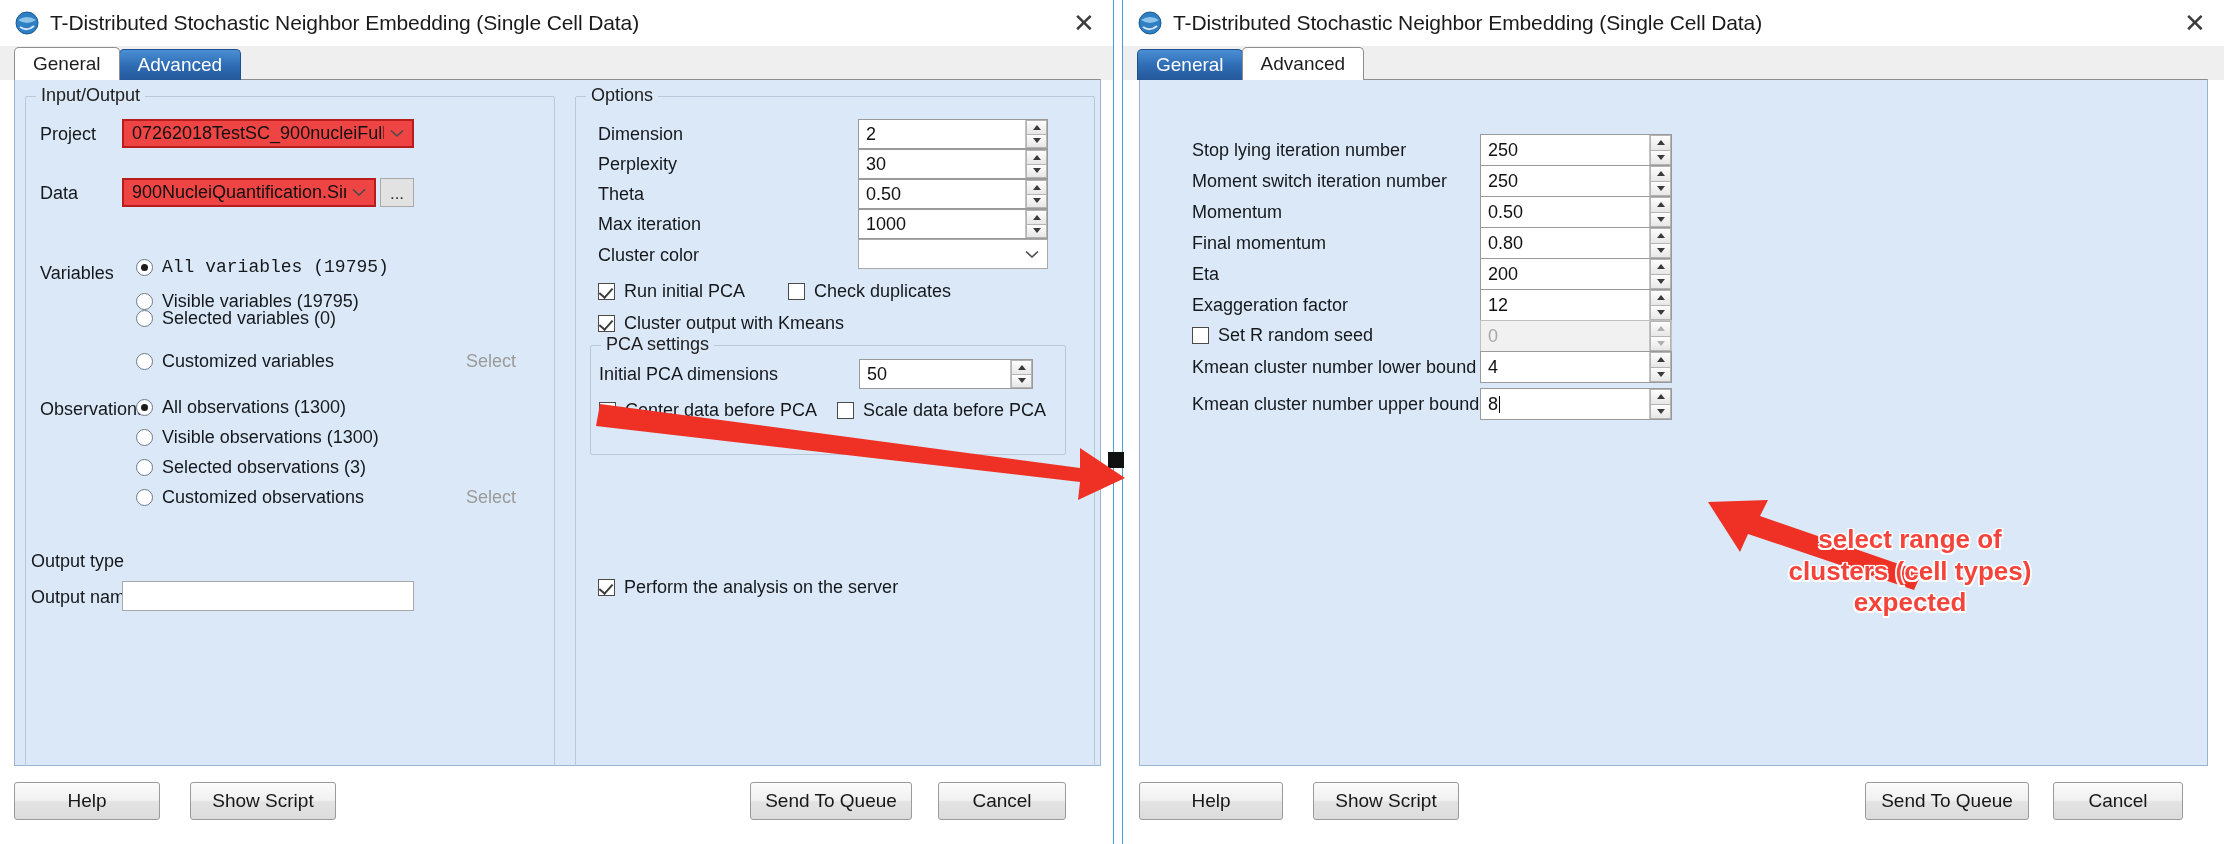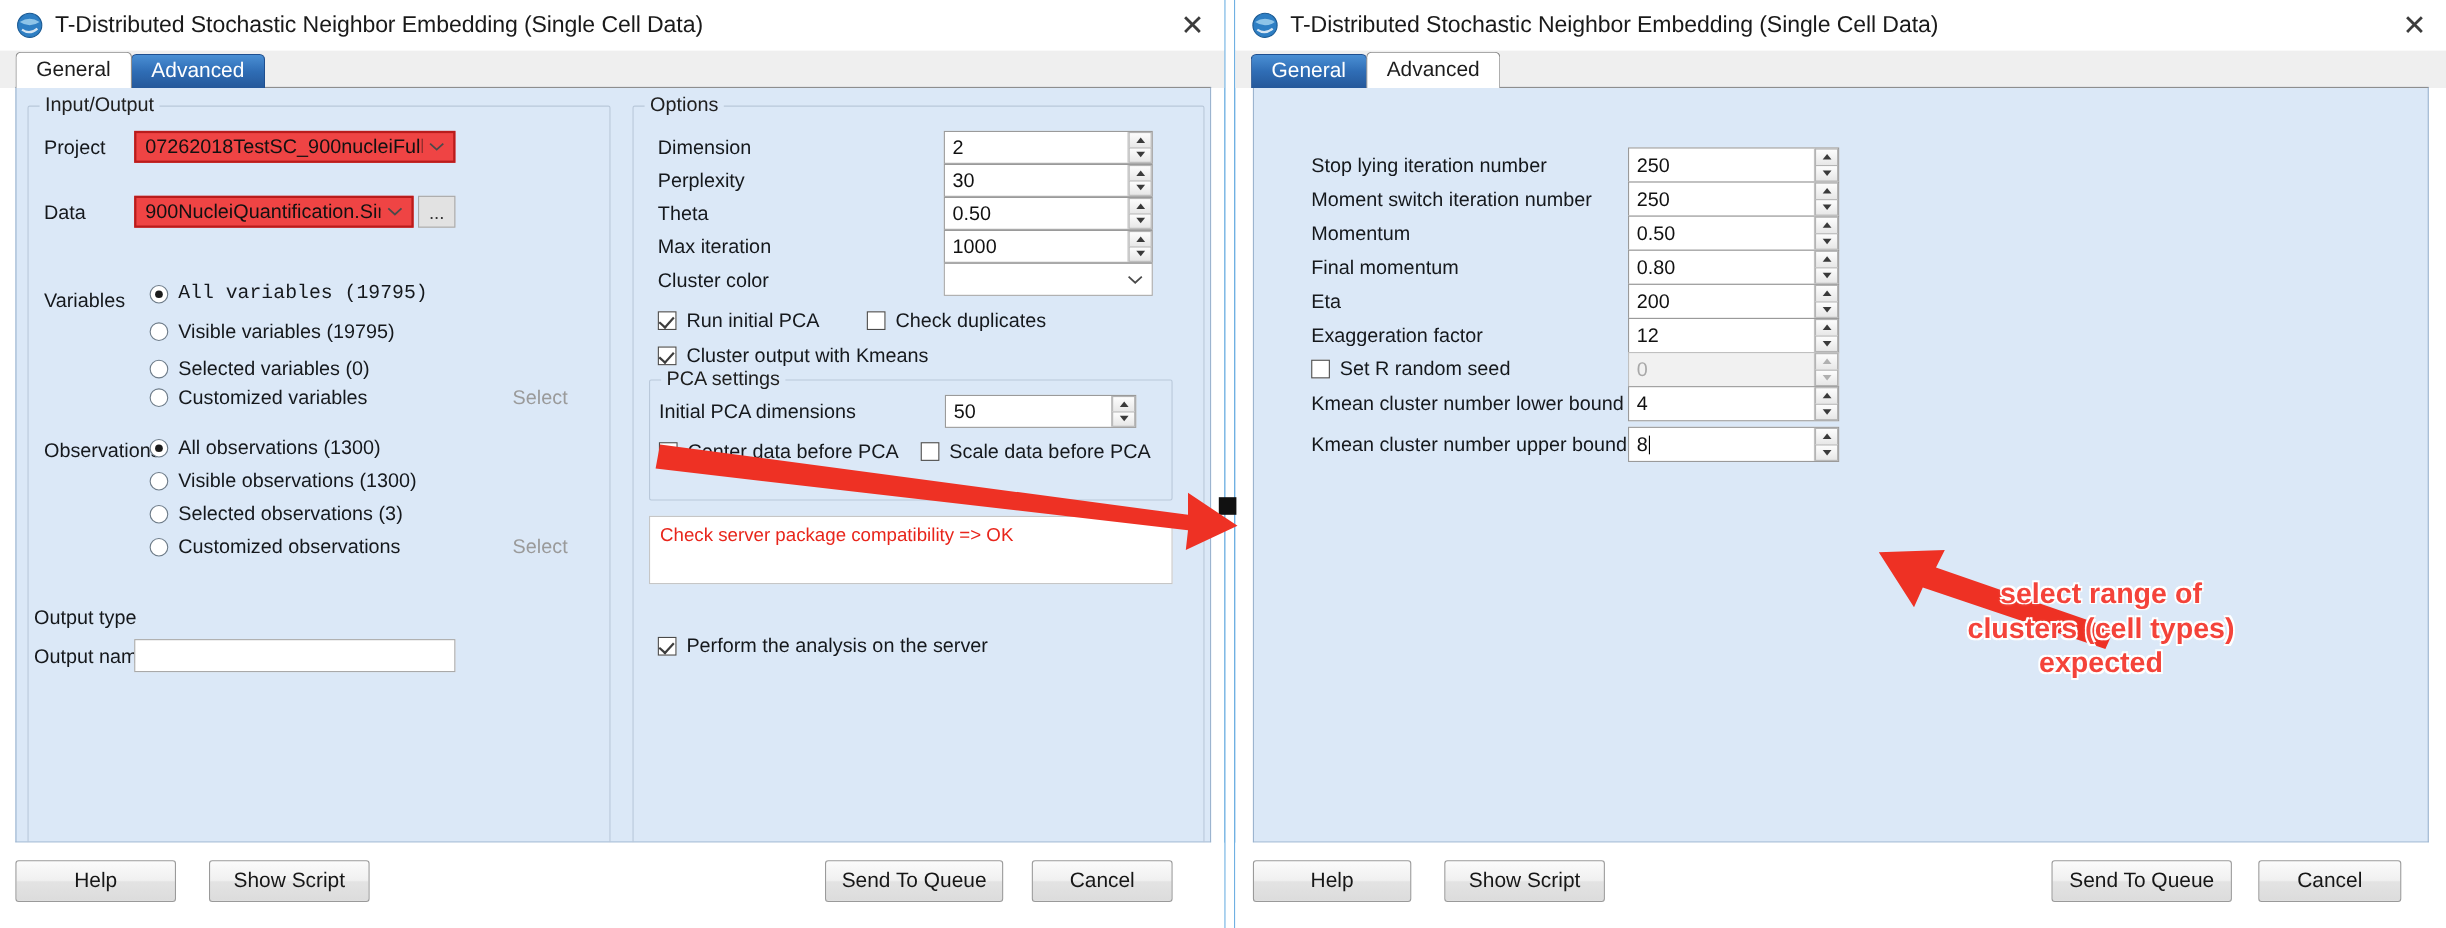--- a/index.html
+++ b/index.html
@@ -356,21 +356,21 @@
 
         <span class="lbl" style="left:14px; top:166px;">Variables</span>
         <div class="radio-row" style="left:110px; top:160px;font-family:Liberation Mono, monospace;">
           <span class="radio checked"></span>
           <span>All variables (19795)</span>
         </div>
         <div class="radio-row" style="left:110px; top:194px;">
           <span class="radio"></span>
           <span>Visible variables (19795)</span>
         </div>
-        <div class="radio-row" style="left:110px; top:228px;">
+        <div class="radio-row" style="left:110px; top:211px;">
           <span class="radio"></span>
           <span>Selected variables (0)</span>
         </div>
         <div class="radio-row" style="left:110px; top:254px;">
           <span class="radio"></span>
           <span>Customized variables</span>
         </div>
         <span class="lbl dim" style="left:440px; top:254px;">Select</span>
 
         <span class="lbl" style="left:14px; top:302px;">Observations</span>
@@ -498,23 +498,20 @@
           <div class="check-row" style="left:8px; top:54px;">
             <span class="checkbox checked"></span>
             <span>Center data before PCA</span>
           </div>
           <div class="check-row" style="left:246px; top:54px;">
             <span class="checkbox"></span>
             <span>Scale data before PCA</span>
           </div>
         </div>
 
-        <div class="msgpanel" style="left:14px; top:372px; width:476px; height:62px;">
-          <span>Check server package compatibility =&gt; OK</span>
-        </div>
 
         <div class="check-row" style="left:22px; top:480px;">
           <span class="checkbox checked"></span>
           <span>Perform the analysis on the server</span>
         </div>
       </div>
     </div>
 
     <div class="footer">
       <div class="btn" style="left:14px;  top:16px; width:146px; height:38px;">Help</div>

